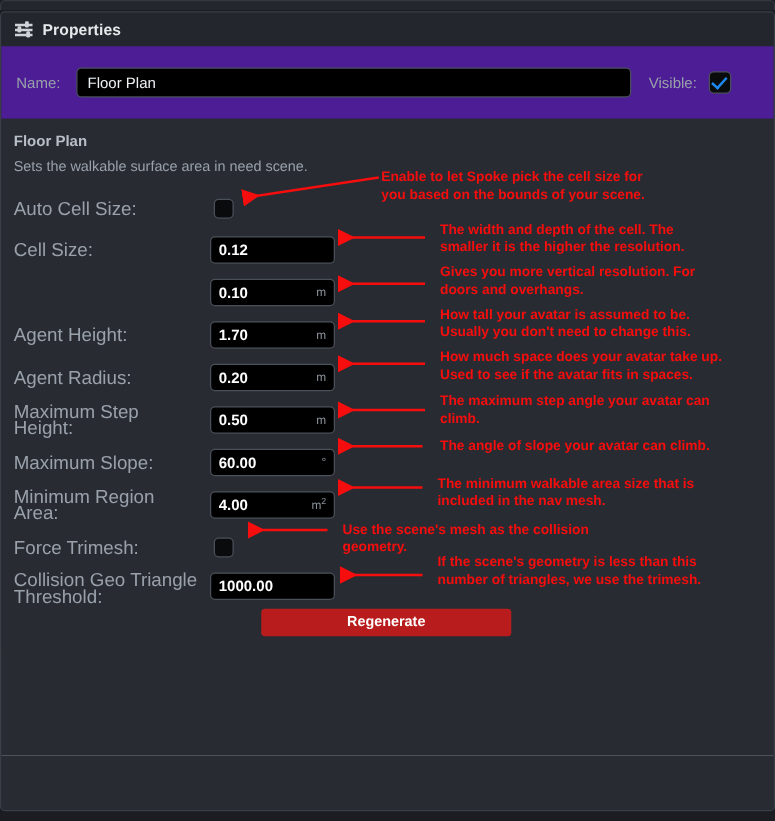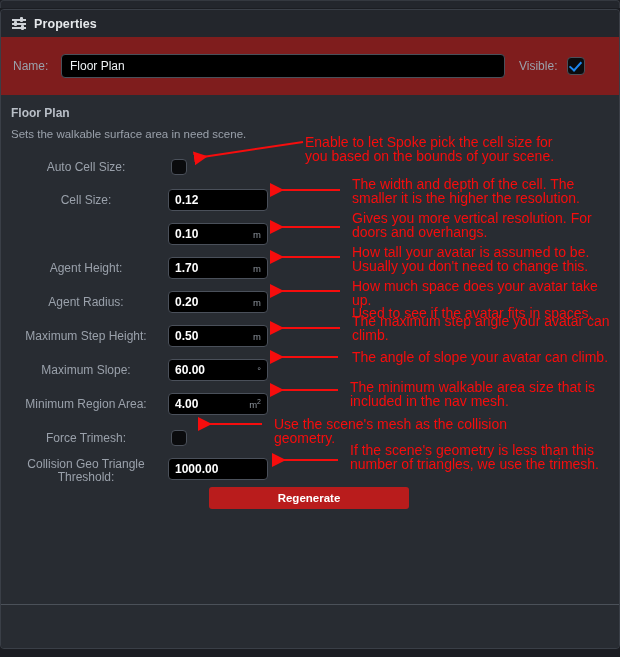--- a/index.html
+++ b/index.html
@@ -47,21 +47,21 @@
   }
   .sliders-icon b:nth-child(4){top:0.5px;left:8px;}
   .sliders-icon b:nth-child(5){top:4.5px;left:2px;}
   .sliders-icon b:nth-child(6){top:8.5px;left:9px;}
   .panel-title{
     color:#e6e9ec;font-size:12.5px;font-weight:bold;letter-spacing:.1px;
   }
   
   .name-row{
     position:absolute;left:0;top:27px;width:100%;height:58px;
-    background:#7f1d1d;
+    background:#4c1d95;
     box-sizing:border-box;
     display:flex;align-items:center;
     padding:0 12px;
   }
   .name-label{
     color:#9aa1ab;font-size:12px;width:48px;flex:none;
   }
   .name-input{
     flex:1;height:24px;
     background:#000000;
@@ -105,23 +105,22 @@
   .section-desc{
     position:absolute;left:10px;top:33px;
     color:#9aa1ab;font-size:11.5px;
   }
   .prow{
     position:absolute;left:0;width:100%;height:26px;
     display:flex;align-items:center;
   }
   .plabel{
     position:absolute;left:10px;
-    color:#9aa1ab;font-size:12px;line-height:13px;
+    color:#9aa1ab;font-size:15px;line-height:13px;
     width:150px;
-    text-align:center;
   }
   .field{
     position:absolute;left:167px;
     width:100px;height:22px;
     background:#000000;
     border:1px solid #4a505a;
     border-radius:4px;
     box-sizing:border-box;
     display:flex;align-items:center;justify-content:space-between;
     padding:0 6px;
@@ -153,23 +152,24 @@
     background:#4b5159;
   }
   .blank-area{
     position:absolute;left:0;top:510px;width:100%;height:129px;
     background:#282c32;
   }
   
   .anno{
     position:absolute;
     color:#f60d0d;
-    font-size:14px;
+    font-size:11px;
     line-height:13.5px;
     white-space:pre-line;
+    font-weight:bold;
   }
   .arrow{position:absolute;}
 </style>
 </head>
 <body>
 
 <div class="top-strip"></div>
 
 <div class="panel">
 

